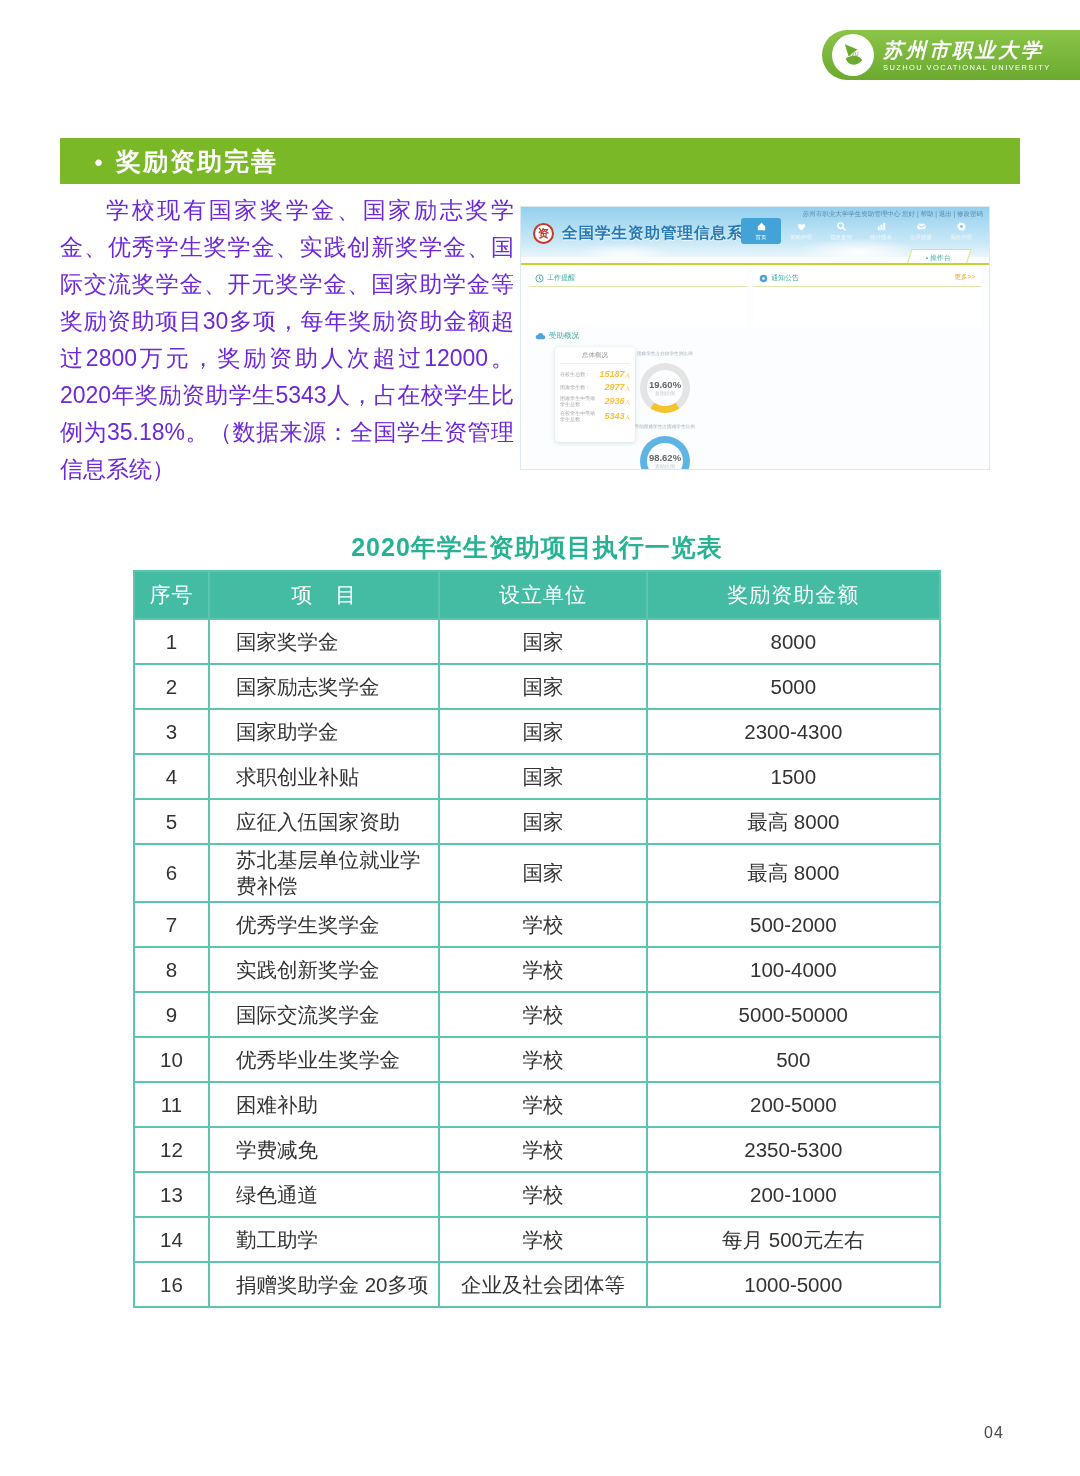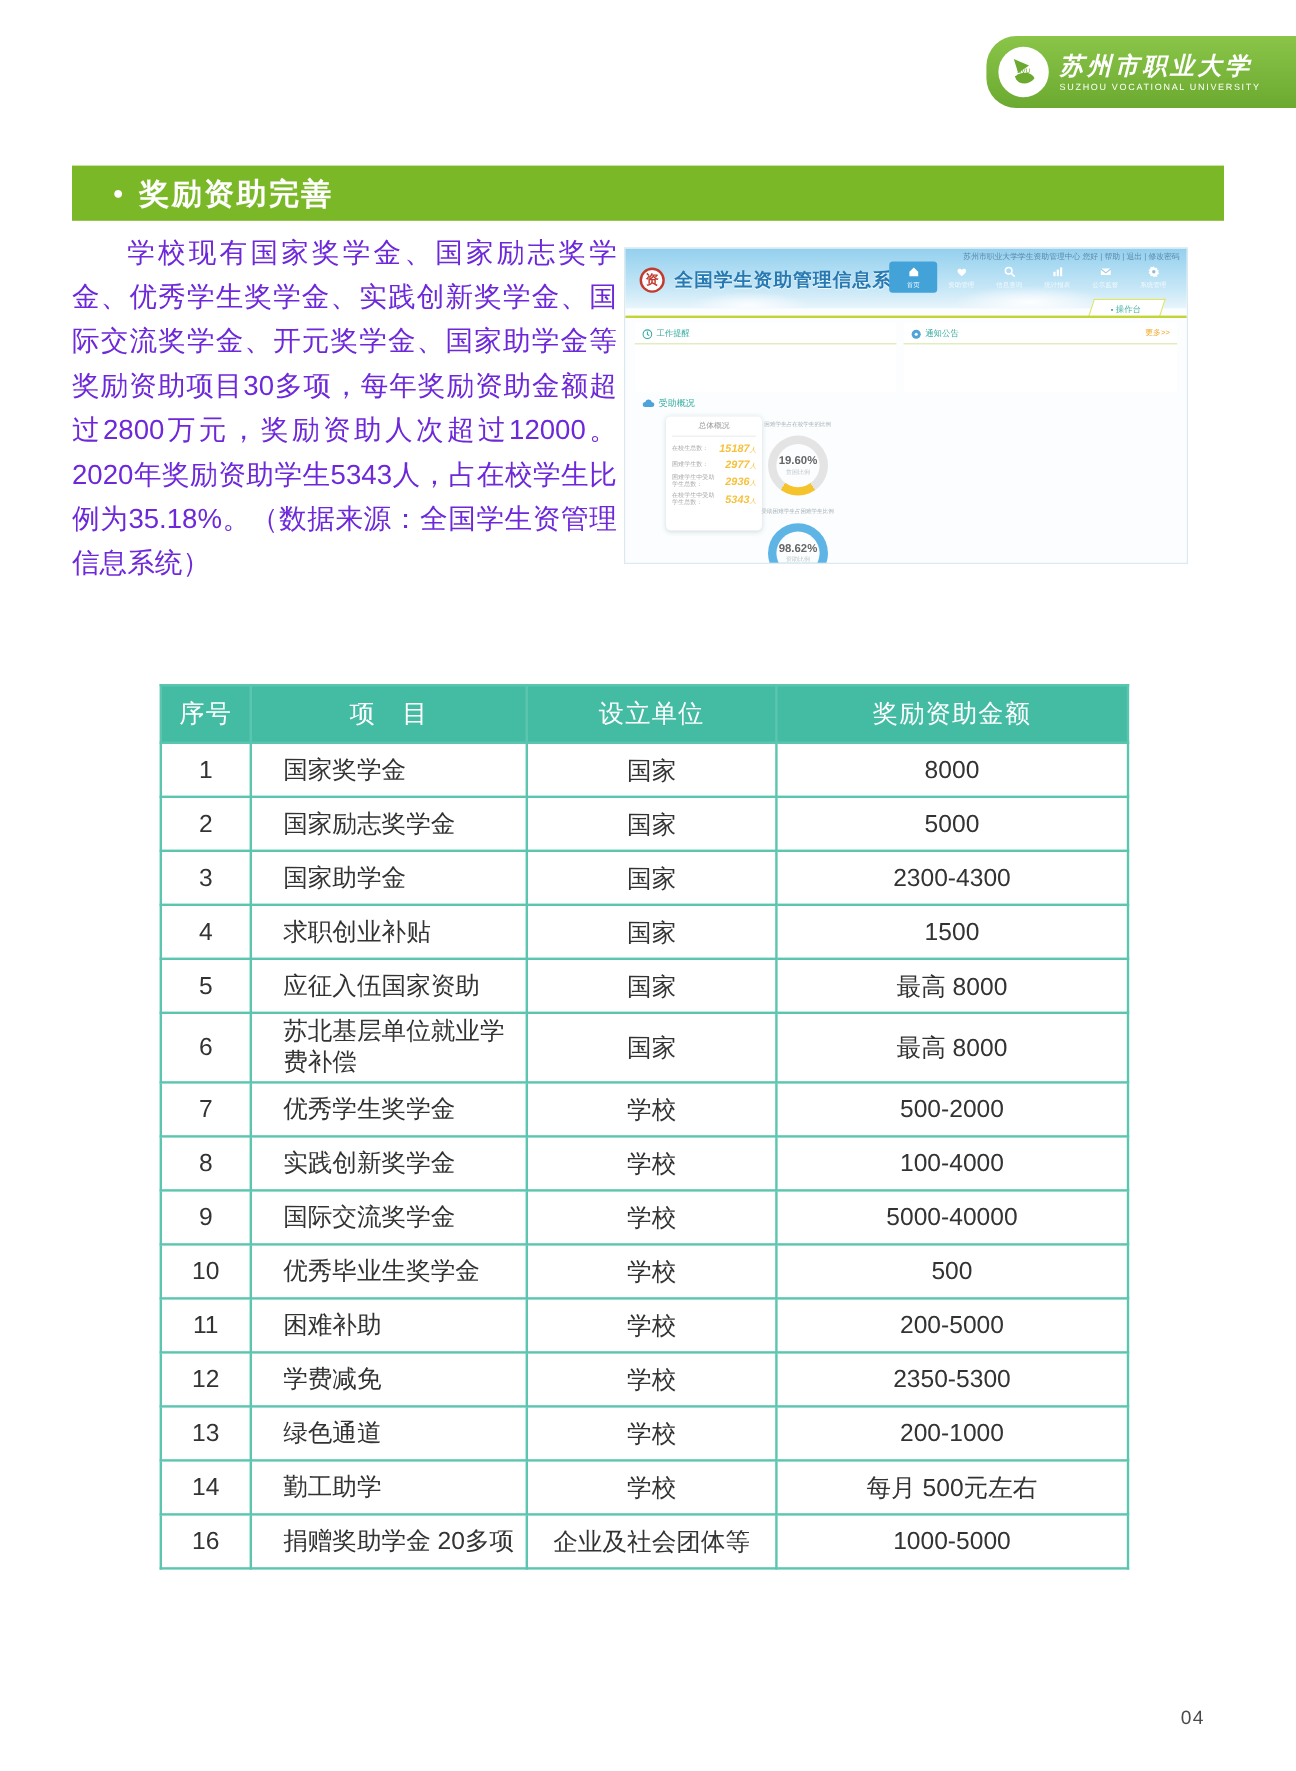--- a/index.html
+++ b/index.html
@@ -1,20 +1,20 @@
 <!DOCTYPE html>
 <html><head>
 <meta charset="utf-8">
 <style>
   html,body{margin:0;padding:0;background:#fff;}
   body{font-family:"Liberation Sans","DejaVu Sans",sans-serif;}
   .page{position:relative;width:1080px;height:1476px;background:#fff;overflow:hidden;}
 
   
-  .uni-banner{position:absolute;left:822px;top:30px;width:258px;height:60px;
+  .uni-banner{position:absolute;left:822px;top:30px;width:258px;height:50px;
     background:linear-gradient(180deg,#8AC548,#6BA930);border-radius:25px 0 0 25px;
     display:flex;align-items:center;padding-left:10px;box-sizing:border-box;}
   .uni-logo{width:42px;height:42px;border-radius:50%;background:#fff;flex:0 0 auto;
     display:flex;align-items:center;justify-content:center;overflow:hidden;}
   .uni-logo svg{width:38px;height:38px;display:block;}
   .uni-names{margin-left:9px;color:#fff;}
   .uni-zh{font-family:"DejaVu Serif",serif;font-style:italic;font-weight:bold;
     font-size:20px;line-height:22px;letter-spacing:3px;white-space:nowrap;}
   .uni-en{font-size:7.5px;letter-spacing:1.4px;margin-top:2px;white-space:nowrap;}
 
@@ -274,20 +274,21 @@
             <div class="donut-hole"></div>
             <div class="donut-center">
               <span class="donut-pct">35.18%</span>
               <span class="donut-cap">资助比例</span>
             </div>
           </div>
         </div>
       </div>
   </div>
 
+  <h2 class="table-title">2020年学生资助项目执行一览表</h2>
 
   <table class="aid-table">
     <colgroup>
         <col class="col-no">
         <col class="col-item">
         <col class="col-unit">
         <col class="col-amt">
       </colgroup>
     <thead>
       <tr>
@@ -343,21 +344,21 @@
         <tr>
           <td>8</td>
           <td class="item">实践创新奖学金</td>
           <td>学校</td>
           <td>100-4000</td>
         </tr>
         <tr>
           <td>9</td>
           <td class="item">国际交流奖学金</td>
           <td>学校</td>
-          <td>5000-40000</td>
+          <td>5000-50000</td>
         </tr>
         <tr>
           <td>10</td>
           <td class="item">优秀毕业生奖学金</td>
           <td>学校</td>
           <td>500</td>
         </tr>
         <tr>
           <td>11</td>
           <td class="item">困难补助</td>

